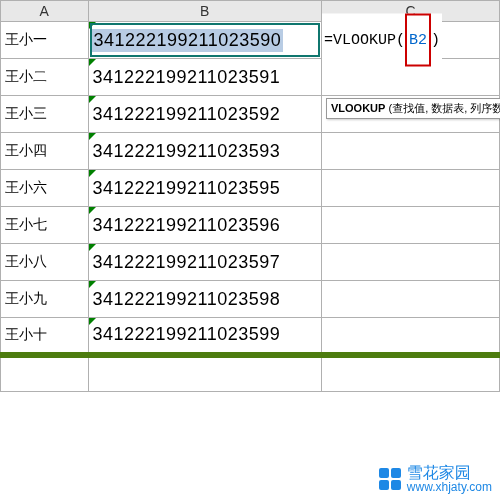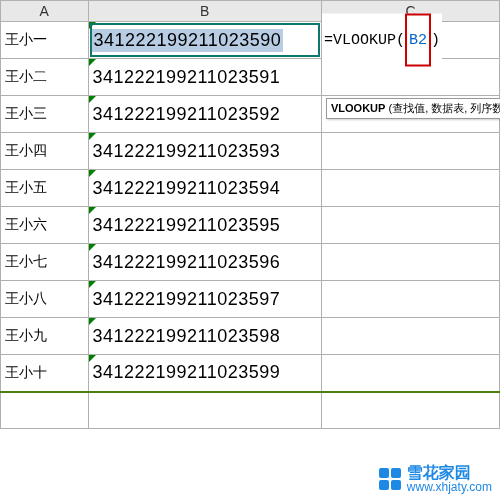--- a/index.html
+++ b/index.html
@@ -120,24 +120,24 @@
     grid-template-rows: 10px 10px;
     gap: 2px;
     transform: rotate(0deg);
   }
   .wm-logo span {
     width: 10px; height: 10px;
     background: #1e88e5;
     border-radius: 2px;
   }
   .wm-text { display: flex; flex-direction: column; line-height: 1.05; }
-  .wm-title { font-size: 16px; font-weight: bold; color: #1e88e5; }
+  .wm-title { font-size: 16px; font-weight: normal; color: #1e88e5; }
   .wm-url { font-size: 12px; color: #1e88e5; }
 
-  .open-bottom td { border-bottom: 2px solid #4d7c0f; margin-left: 8px; }
+  .open-bottom td { border-bottom: 6px solid #4d7c0f; margin-left: 8px; }
 </style>
 </head>
 <body>
 
 <table class="sheet">
   <colgroup>
     <col class="col-a">
       <col class="col-b">
       <col class="col-c">
   </colgroup>
@@ -170,25 +170,20 @@
     <td class="name-cell">王小三</td>
     <td class="id-cell"><span class="green-corner"></span><span>341222199211023592</span></td>
     <td></td>
   </tr>
   <tr>
     <td class="name-cell">王小四</td>
     <td class="id-cell"><span class="green-corner"></span><span>341222199211023593</span></td>
     <td></td>
   </tr>
   <tr>
-    <td class="name-cell">王小五</td>
-    <td class="id-cell"><span class="green-corner"></span><span>341222199211023594</span></td>
-    <td></td>
-  </tr>
-  <tr>
     <td class="name-cell">王小六</td>
     <td class="id-cell"><span class="green-corner"></span><span>341222199211023595</span></td>
     <td></td>
   </tr>
   <tr>
     <td class="name-cell">王小七</td>
     <td class="id-cell"><span class="green-corner"></span><span>341222199211023596</span></td>
     <td></td>
   </tr>
   <tr>

